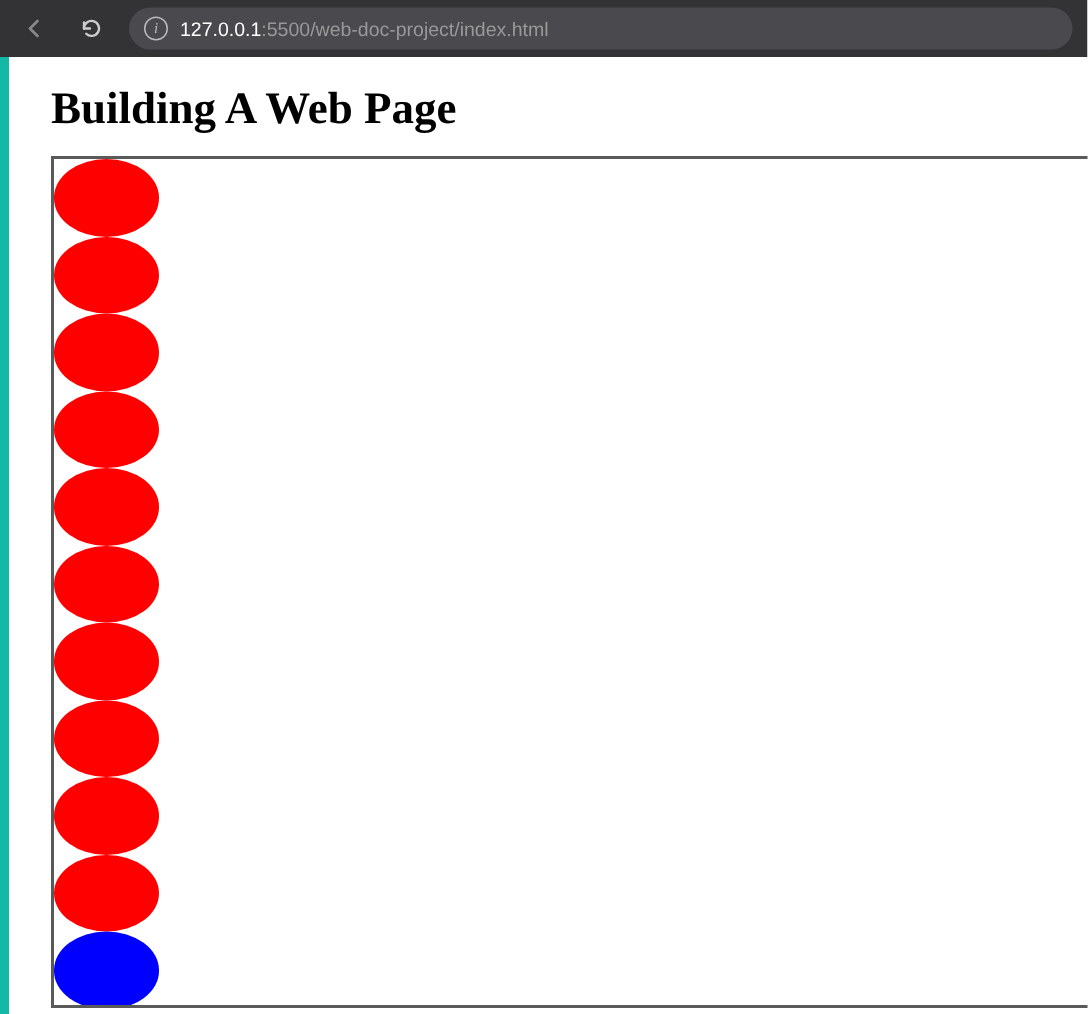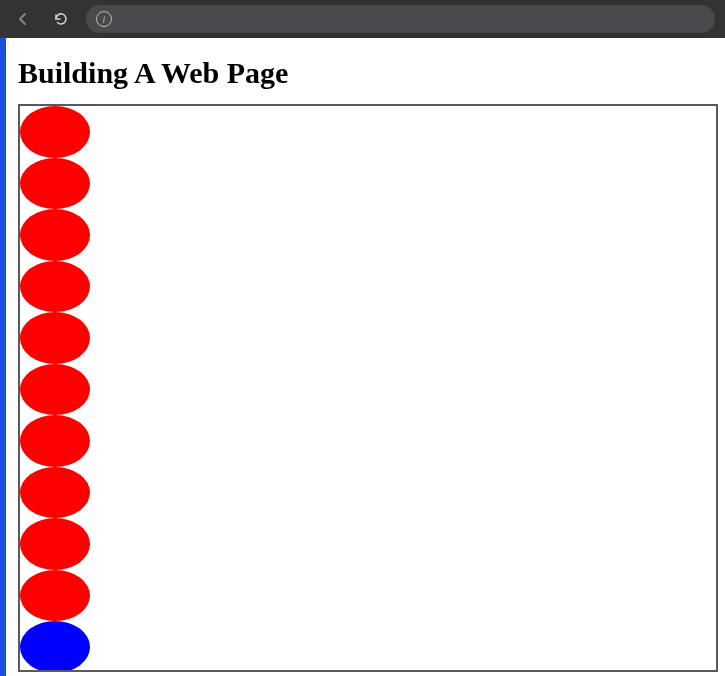--- a/index.html
+++ b/index.html
@@ -50,24 +50,24 @@
       justify-content: center;
       font-size: 10px;
       font-family: serif;
       font-style: italic;
       color: #bbb;
     }
     .url-text { white-space: nowrap; }
     .url-host { color: #fff; }
     .url-path { color: #999; }
     .page-content {
-      padding: 10px 12px;
+      padding: 10px 28px;
       background: #fff;
       height: calc(100% - 38px);
-      border-left: 6px solid #1d4ed8;
+      border-left: 6px solid #14b8a6;
       position: relative;
     }
     .page-content::before {
       content: '';
       position: absolute;
       left: 0; top: 0; bottom: 0;
       width: 0;
     }
     h1 {
       font-family: "Times New Roman", serif;
@@ -102,20 +102,23 @@
     </svg>
   </div>
   <div class="nav-btn">
     <svg width="16" height="16" viewBox="0 0 16 16">
       <path d="M3 8 a5 5 0 1 1 1.5 3.5" stroke="#ccc" stroke-width="1.6" fill="none" stroke-linecap="round"></path>
       <path d="M3 4 L3 8 L7 8" stroke="#ccc" stroke-width="1.6" fill="none" stroke-linecap="round" stroke-linejoin="round"></path>
     </svg>
   </div>
   <div class="addr-bar">
     <div class="info-icon">i</div>
+    <div class="url-text">
+      <span class="url-host">127.0.0.1</span><span class="url-path">:5500/web-doc-project/index.html</span>
+    </div>
   </div>
 </div>
 
 <div class="page-content">
   <h1>Building A Web Page</h1>
   <div class="shape-box" id="shape-box">
       <div class="oval" style="background: rgb(255, 0, 0);"></div>
       <div class="oval" style="background: rgb(255, 0, 0);"></div>
       <div class="oval" style="background: rgb(255, 0, 0);"></div>
       <div class="oval" style="background: rgb(255, 0, 0);"></div>

